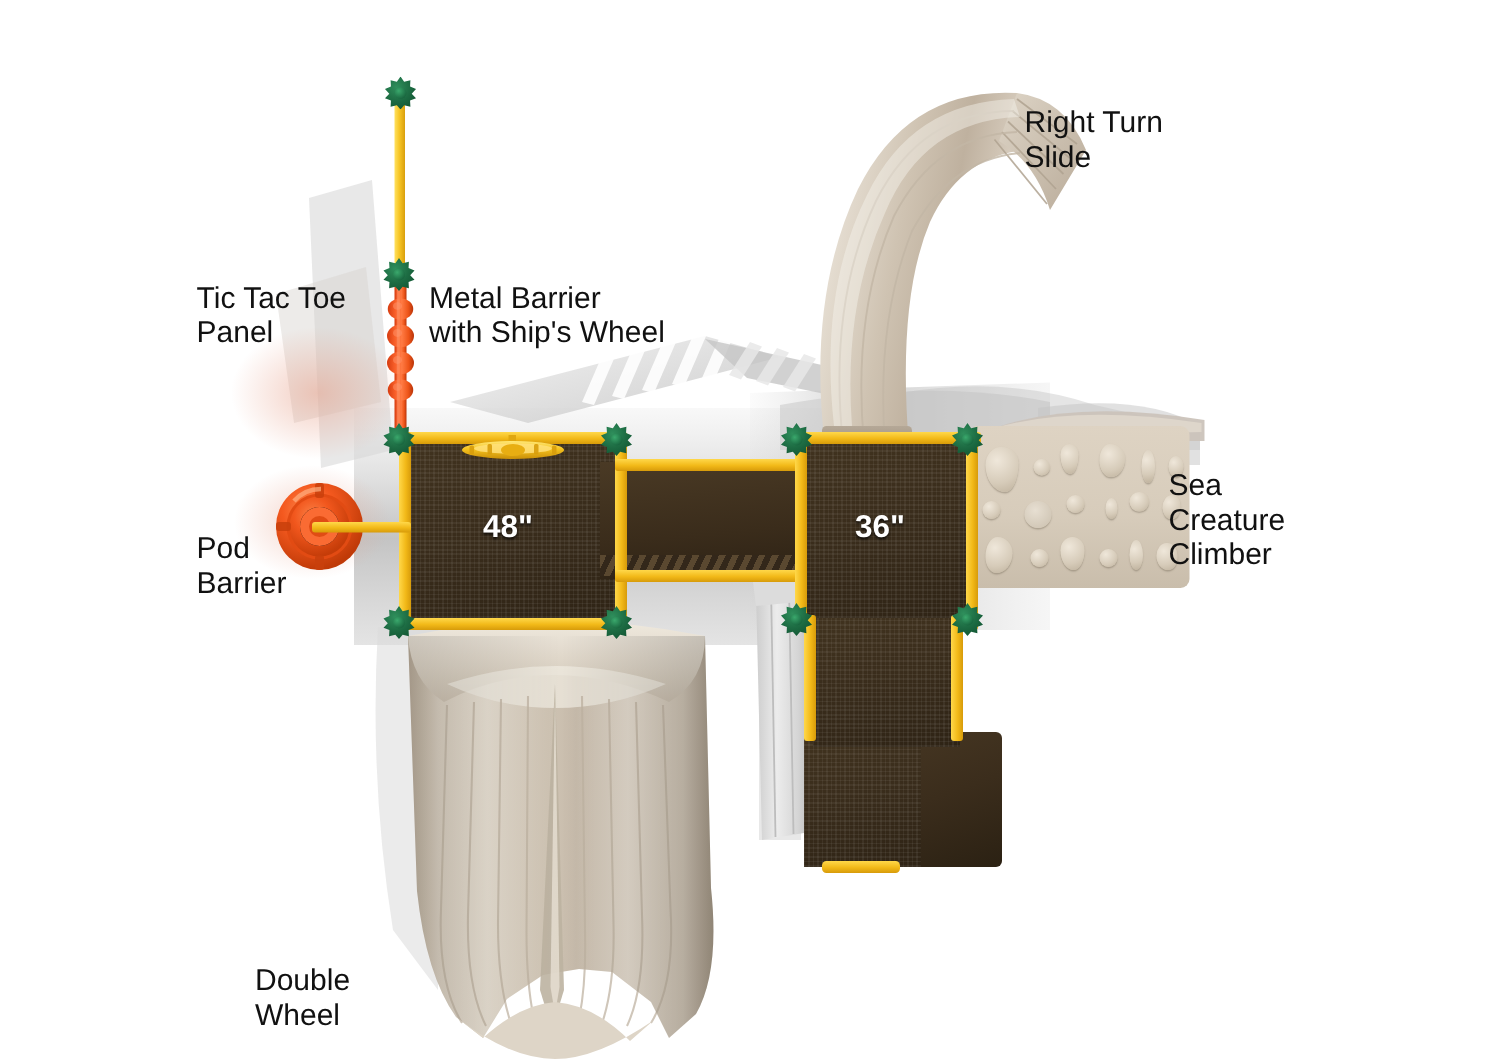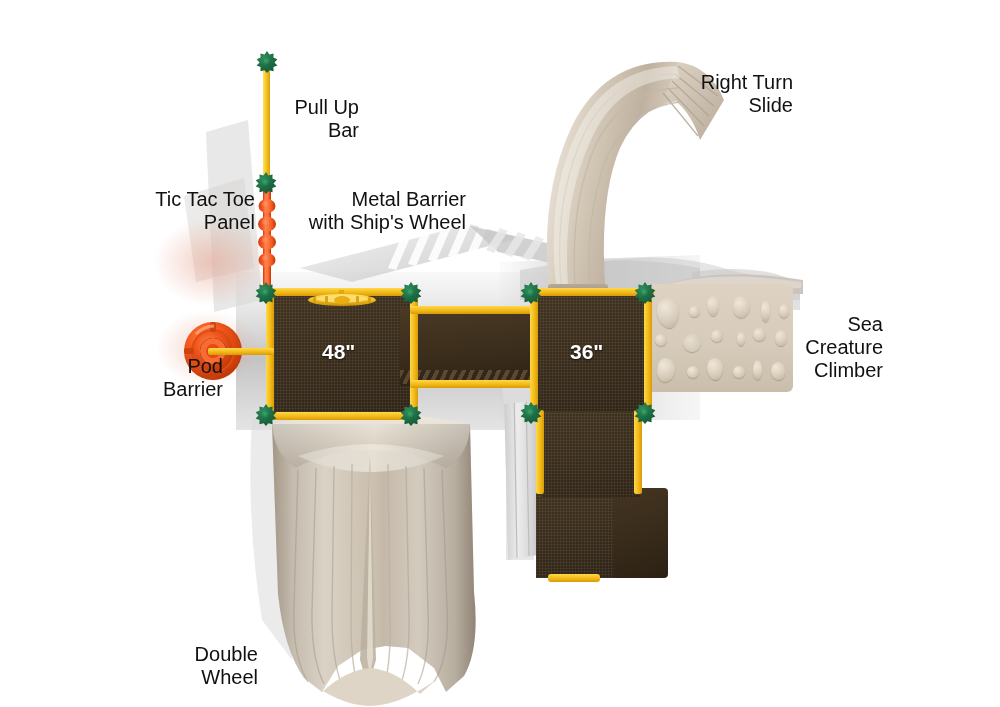--- a/index.html
+++ b/index.html
@@ -17,21 +17,21 @@
     background: #ffffff;
     overflow: hidden;
   }
 
   
   .label {
     position: absolute;
     color: #111111;
     font-size: 20px;
     line-height: 23px;
-    text-align: right;
+    text-align: left;
     font-family: "Liberation Sans", sans-serif;
     white-space: pre-line;
     letter-spacing: 0px;
     z-index: 90;
     pointer-events: none;
   }
 
   .deck-dim {
     position: absolute;
     color: #ffffff;
@@ -504,22 +504,20 @@
     </div>
   <div class="clamp" style="left:520px;top:402px;">
       <i></i>
       <b></b>
     </div>
   <div class="clamp" style="left:634px;top:402px;">
       <i></i>
       <b></b>
     </div>
 
-  <div class="label" style="left:273px;top:96px;width:86px;">Pull Up
-Bar</div>
 
   <div class="label" style="left:683px;top:71px;width:110px;">Right Turn
 Slide</div>
 
   <div class="label" style="left:286px;top:188px;width:180px;">Metal Barrier
 with Ship's Wheel</div>
 
   <div class="label" style="left:131px;top:188px;width:124px;">Tic Tac Toe
 Panel</div>
 

